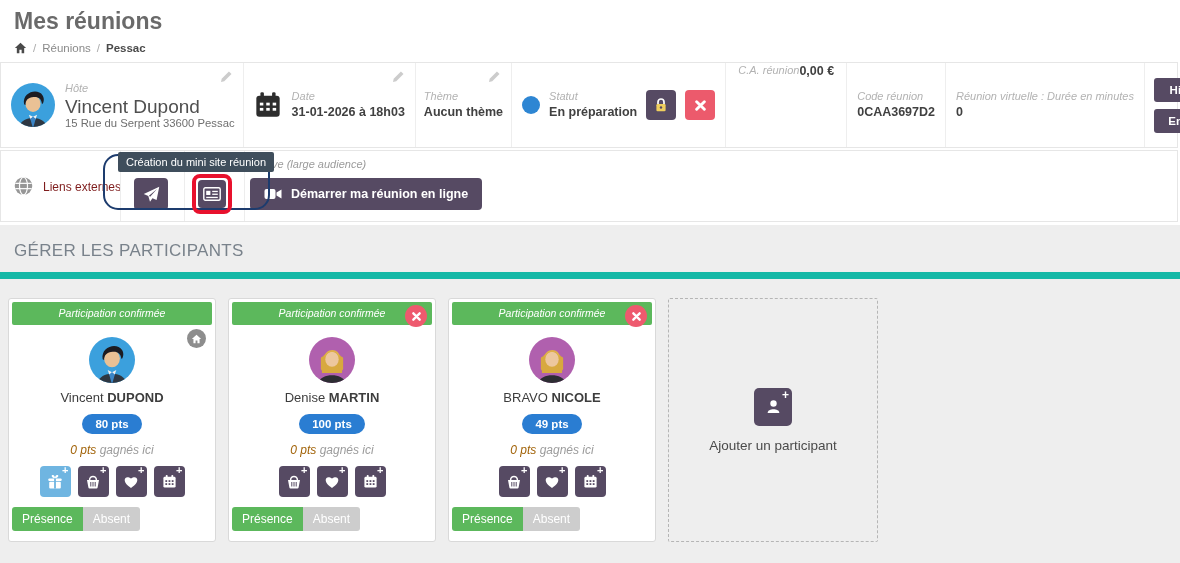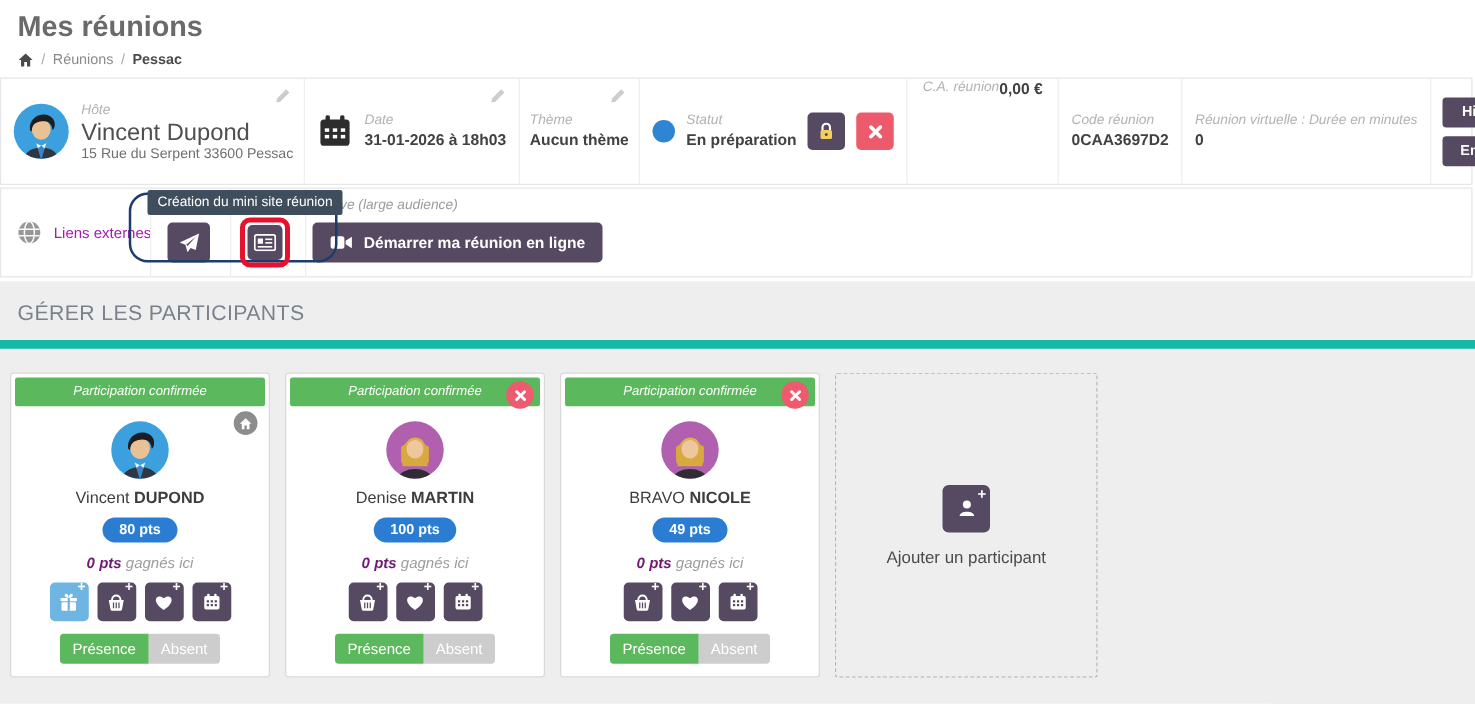--- a/index.html
+++ b/index.html
@@ -57,21 +57,21 @@
     background:#564a63; color:#fff; border:none; border-radius:3px;
     font-family:"Liberation Sans",sans-serif; font-size:11.5px; font-weight:bold;
     padding:6px 11px; cursor:pointer; min-width:88px; text-align:center;
   }
 
   
   .links-card {
     position:absolute; left:0; top:150px; width:1178px; height:72px;
     background:#fff; border:1px solid #e6e6e6;
   }
-  .links-label { position:absolute; left:12px; top:50%; transform:translateY(-50%); display:flex; align-items:center; gap:9px; font-size:12px; color:#a21caf; }
+  .links-label { position:absolute; left:12px; top:50%; transform:translateY(-50%); display:flex; align-items:center; gap:9px; font-size:12px; color:#7f1d1d; }
   .vdiv { position:absolute; top:0; width:1px; height:70px; background:#ededed; }
   .annotation-outline { position:absolute; left:102px; top:3px; width:167px; height:56px; border:2px solid #1d3c6e; border-radius:15px; z-index:3; pointer-events:none; }
   .tooltip { position:absolute; left:117px; top:1px; height:20px; line-height:20px; padding:0 8px; background:#3f4e5c; color:#fff; font-size:11px; border-radius:2px; white-space:nowrap; z-index:5; }
   .truncated-italic { position:absolute; left:271px; top:7px; font-size:11px; font-style:italic; color:#9b9b9b; white-space:nowrap; }
   .btn-plane { position:absolute; left:133px; top:27px; width:34px; height:32px; z-index:2; }
   .red-highlight { position:absolute; left:191px; top:23px; width:40px; height:40px; border:4px solid #e8112d; border-radius:8px; z-index:6; pointer-events:none; }
   .btn-minisite { position:absolute; left:197px; top:29px; width:28px; height:28px; z-index:2; }
   .wide-btn {
     position:absolute; top:27px; height:32px; background:#564a63; border:none; border-radius:4px;
     color:#fff; font-family:"Liberation Sans",sans-serif; font-size:12.5px; font-weight:bold;
@@ -87,27 +87,27 @@
 
   .pcard { width:208px; height:244px; background:#fff; border:1px solid #d9d9d9; border-radius:3px; position:relative; padding:3px; }
   .pcard-banner { height:23px; line-height:23px; background:#5cb85c; border-radius:2px; color:#fff; font-size:10.5px; font-style:italic; text-align:center; }
   .badge-close { position:absolute; top:6px; right:8px; width:22px; height:22px; border-radius:50%; background:#ee5a6e; display:flex; align-items:center; justify-content:center; border:none; cursor:pointer; z-index:2; }
   .badge-home { position:absolute; top:30px; right:9px; width:19px; height:19px; border-radius:50%; background:#8d8d8d; display:flex; align-items:center; justify-content:center; z-index:2; }
   .pcard-name { text-align:center; margin-top:7px; font-size:13px; color:#3d3d3d; }
   .pcard-name b { font-weight:bold; }
   .pill-wrap { text-align:center; margin-top:9px; }
   .pill { display:inline-block; background:#2a7dd2; color:#fff; font-size:11.5px; font-weight:bold; padding:4px 13px; border-radius:12px; }
   .gained { text-align:center; margin-top:9px; font-size:12px; font-style:italic; }
-  .gained .gp { color:#701a75; font-weight:bold; }
+  .gained .gp { color:#a16207; font-weight:normal; }
   .gained .gs { color:#9c9c9c; }
   .actions { display:flex; justify-content:center; gap:7px; margin-top:9px; }
   .abtn { width:31px; height:31px; border:none; border-radius:4px; background:#564a63; position:relative; display:flex; align-items:center; justify-content:center; cursor:pointer; }
   .abtn.blue { background:#6fb5e1; }
   .abtn .plus { position:absolute; top:-1px; right:2px; color:#fff; font-size:11px; font-weight:bold; line-height:1; }
-  .toggle { display:flex; justify-content:center; margin-top:10px; }
+  .toggle { display:flex; margin-top:10px; }
   .t-on { background:#5cb85c; color:#fff; font-size:12px; padding:5px 10px; border:none; border-radius:3px 0 0 3px; cursor:pointer; font-family:"Liberation Sans",sans-serif; }
   .t-off { background:#cdcdcd; color:#fff; font-size:12px; padding:5px 10px; border:none; border-radius:0 3px 3px 0; cursor:pointer; font-family:"Liberation Sans",sans-serif; }
 
   .add-card { width:210px; height:244px; border:1px dashed #b5b5b5; border-radius:2px; display:flex; flex-direction:column; align-items:center; justify-content:center; gap:12px; cursor:pointer; }
   .add-btn { width:38px; height:38px; background:#564a63; border:none; border-radius:5px; position:relative; display:flex; align-items:center; justify-content:center; cursor:pointer; }
   .add-btn .plus { position:absolute; top:1px; right:3px; color:#fff; font-size:12px; font-weight:bold; line-height:1; }
   .add-label { font-size:13.5px; color:#4a4a4a; }
 </style>
 </head>
 <body>

